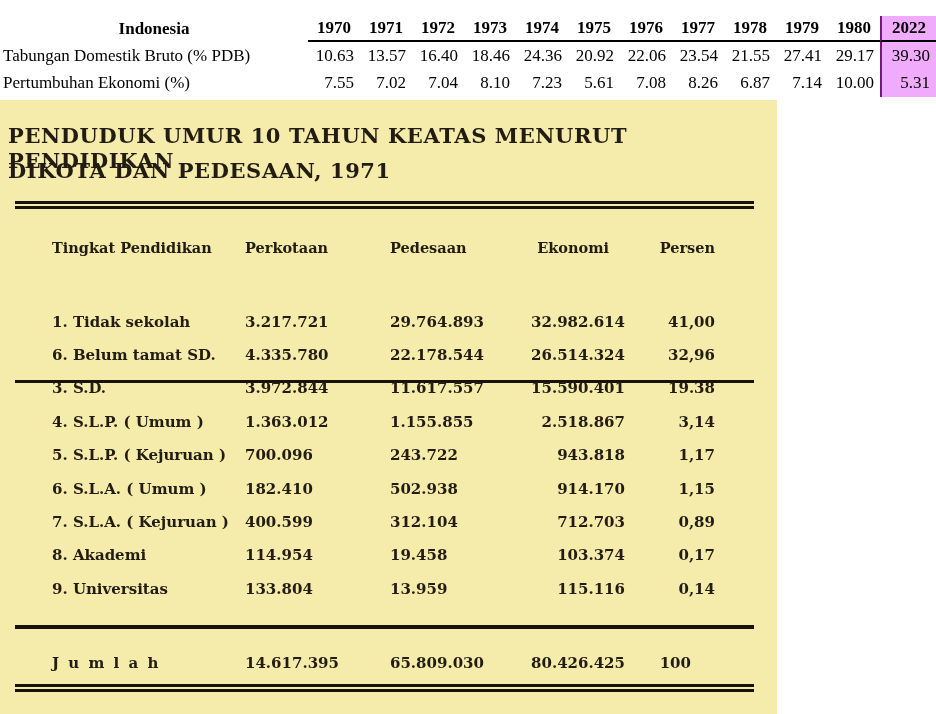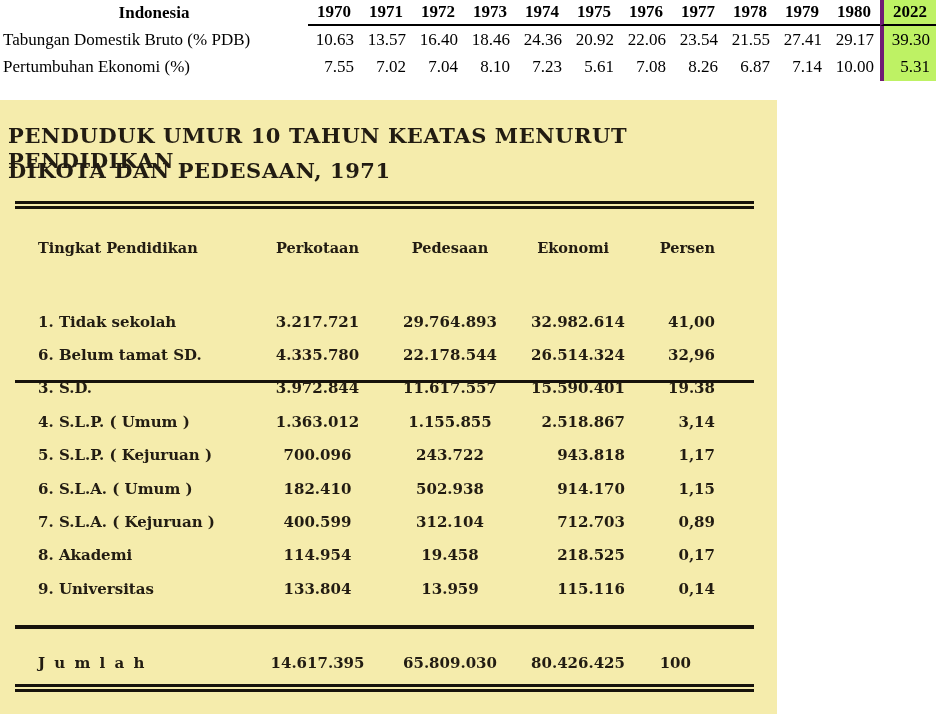--- a/index.html
+++ b/index.html
@@ -1,32 +1,32 @@
 <!DOCTYPE html>
 <html><head>
 <meta charset="utf-8">
 <style>
   * { margin: 0; padding: 0; box-sizing: border-box; }
   html, body { width: 936px; height: 714px; background: #ffffff; overflow: hidden; }
   body { position: relative; font-family: "Liberation Serif", serif; color: #000; }
 
   
   .toptable {
-    position: absolute; top: 0; left: 0; width: 936px;
+    position: absolute; top: 16px; left: 0; width: 936px;
     display: grid;
     grid-template-columns: 308px repeat(11, 52px) 56px;
     grid-template-rows: 26px 27px 28px;
     font-size: 17px;
   }
   .toptable > div { display: flex; align-items: center; }
   .tt-title { justify-content: center; font-weight: bold; }
   .tt-year  { justify-content: center; font-weight: bold; border-bottom: 2px solid #000; }
   .tt-label { justify-content: flex-start; padding-left: 3px; white-space: nowrap; }
   .tt-num   { justify-content: flex-end; padding-right: 6px; }
-  .tt-hl    { background: #bef264; border-left: 4px solid #701a75; }
+  .tt-hl    { background: #f0abfc; border-left: 2px solid #701a75; }
 
   
   .paper {
     position: absolute; left: 0; top: 100px; width: 777px; height: 614px;
     background: #f5ecac;
     font-family: "DejaVu Serif", serif;
     font-weight: bold;
     color: #221c12;
   }
   .p-title { position: absolute; left: 8px; width: 100%; text-align: left;
@@ -35,23 +35,23 @@
   .p-title2 { top: 58px; }
   .rule { position: absolute; left: 15px; width: 739px; background: #17130b; }
   .rule-dbl { height: 8px; background: none;
               border-top: 3px solid #17130b; border-bottom: 3px solid #17130b; }
   .rule-a { top: 101px; }
   .rule-b { top: 280px; height: 3px; }
   .rule-c { top: 525px; height: 4px; }
   .rule-d { top: 584px; }
 
   .srow { position: absolute; left: 0; width: 777px; display: flex; align-items: center; }
-  .c-label { width: 245px; padding-left: 38px; text-align: left; white-space: nowrap; }
-  .c-n1 { width: 145px; text-align: center; }
-  .c-n2 { width: 120px; text-align: center; }
+  .c-label { width: 245px; padding-left: 52px; text-align: left; white-space: nowrap; }
+  .c-n1 { width: 145px; text-align: left; }
+  .c-n2 { width: 120px; text-align: left; }
   .c-n3 { width: 115px; text-align: right; }
   .c-n4 { width: 90px;  text-align: right; }
   .headrow { top: 136px; height: 22px; font-size: 14.5px; }
   .headrow .c-n3 { padding-right: 16px; }
   .rows-block { position: absolute; top: 205px; left: 0; width: 777px; }
   .rows-block .srow { position: relative; height: 33.4px; font-size: 15px; }
   .totalrow { top: 548px; height: 30px; font-size: 15px; }
   .totalrow .c-label { letter-spacing: 2px; }
   .totalrow .c-n4 { padding-right: 24px; }
 </style>
@@ -166,21 +166,21 @@
       <div class="c-label">7. S.L.A. ( Kejuruan )</div>
       <div class="c-n1">400.599</div>
       <div class="c-n2">312.104</div>
       <div class="c-n3">712.703</div>
       <div class="c-n4">0,89</div>
     </div>
     <div class="srow">
       <div class="c-label">8. Akademi</div>
       <div class="c-n1">114.954</div>
       <div class="c-n2">19.458</div>
-      <div class="c-n3">218.525</div>
+      <div class="c-n3">103.374</div>
       <div class="c-n4">0,17</div>
     </div>
     <div class="srow">
       <div class="c-label">9. Universitas</div>
       <div class="c-n1">133.804</div>
       <div class="c-n2">13.959</div>
       <div class="c-n3">115.116</div>
       <div class="c-n4">0,14</div>
     </div>
   </div>

